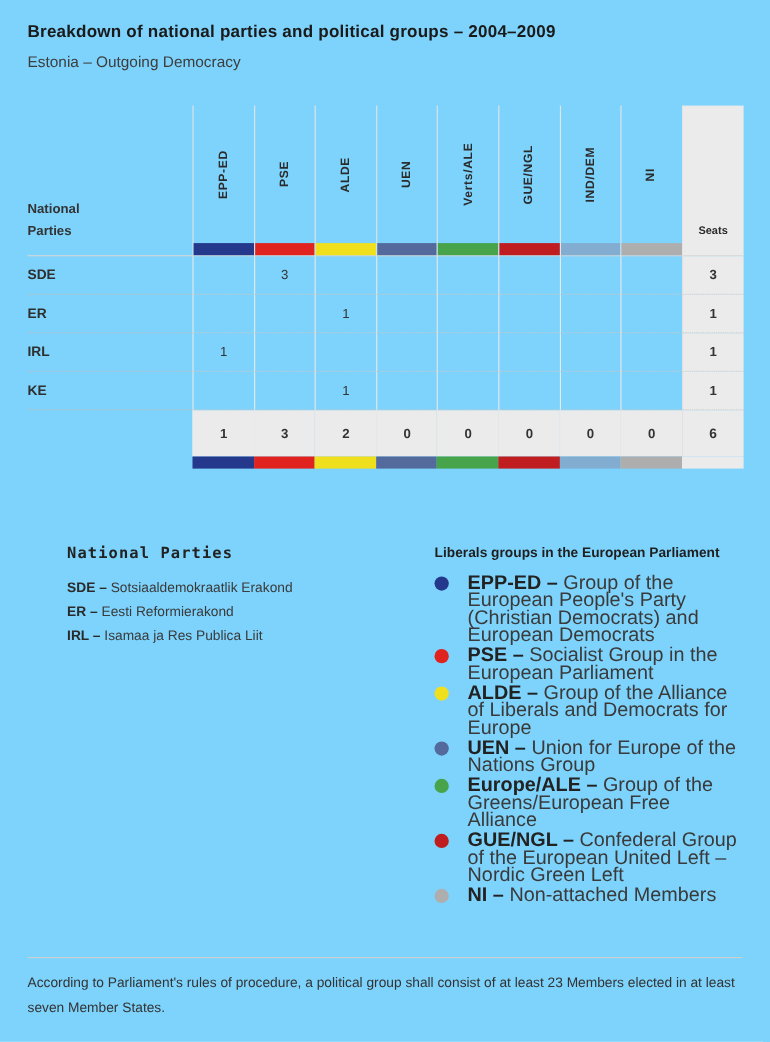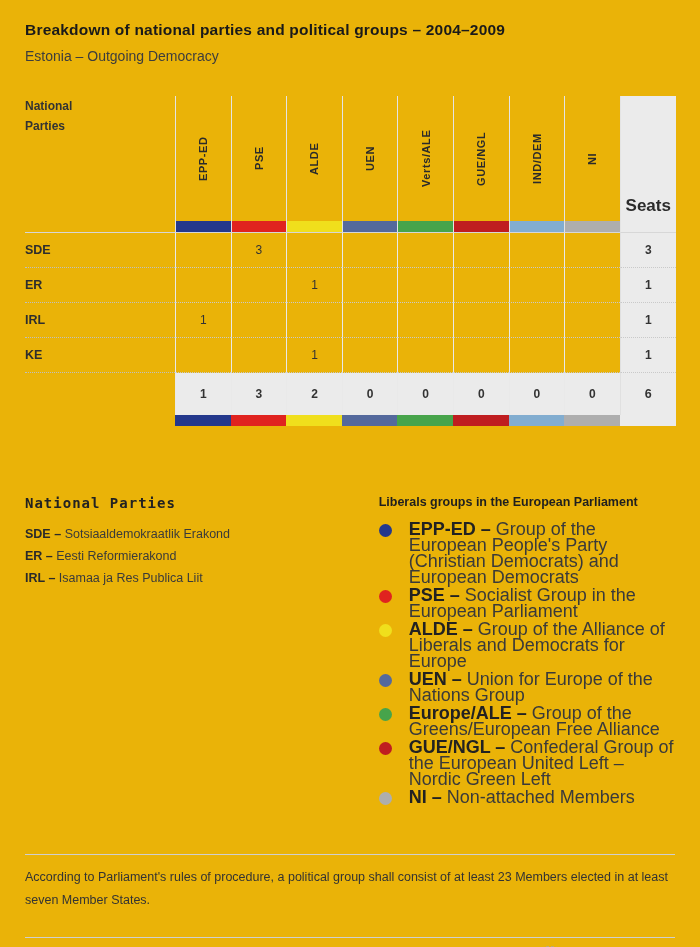--- a/index.html
+++ b/index.html
@@ -1,58 +1,58 @@
 <!DOCTYPE html>
 <html><head>
 <meta charset="utf-8">
 <style>
   * { margin:0; padding:0; box-sizing:border-box; }
   body { background:#fff; font-family:"Liberation Sans", sans-serif; color:#333; }
-  .page { width:700px; height:947px; background:#eab308; padding:0 25px; overflow:hidden; position:relative; }
+  .page { width:700px; height:947px; background:#7dd3fc; padding:0 25px; overflow:hidden; position:relative; }
 
   .title { padding-top:21px; font-size:15.5px; font-weight:bold; color:#1a1a1a; letter-spacing:.2px; }
   .subtitle { margin-top:9px; font-size:14px; color:#3d3d3d; }
 
   
   .tbl { margin-top:32px; display:grid;
          grid-template-columns:150px repeat(8, 55.6px) 56px;
          grid-template-rows:137px 35px 35px 35px 35px 42px 11px;
          width:651px; }
   .tbl > div { position:relative; }
 
-  .h-label { display:flex; flex-direction:column; padding-bottom:12px;
+  .h-label { display:flex; flex-direction:column; justify-content:flex-end; padding-bottom:12px;
              font-size:12px; font-weight:bold; color:#333; line-height:20px;
              border-bottom:1px solid #d7d7d7; }
   .h-group { border-left:1px solid #e4e4e4; display:flex; flex-direction:column; align-items:center;
              border-bottom:1px solid #d7d7d7; }
   .h-group .rot { flex:1; display:flex; align-items:center; justify-content:center;
                   writing-mode:vertical-rl; transform:rotate(180deg);
                   font-size:11px; font-weight:bold; letter-spacing:.6px; color:#2b2b2b; }
   .h-group .bar { width:100%; height:11px; }
   .h-seats { background:#ebebeb; border-left:1px solid #e4e4e4; display:flex; align-items:flex-end;
-             justify-content:center; padding-bottom:16px; font-size:17px; font-weight:bold;
+             justify-content:center; padding-bottom:16px; font-size:10px; font-weight:bold;
              color:#2b2b2b; border-bottom:1px solid #d7d7d7; }
 
   .r-label { display:flex; align-items:center; font-size:12.5px; font-weight:bold; color:#2e2e2e;
              border-bottom:1px dotted #bfbfbf; }
   .cell { display:flex; align-items:center; justify-content:center; font-size:12px; color:#333;
           border-left:1px solid #e9e9e9; border-bottom:1px dotted #c9c9c9; }
   .seats-cell { background:#ebebeb; font-weight:bold; border-left:1px solid #e0e0e0;
                 border-bottom:1px dotted #c9c9c9; display:flex; align-items:center; justify-content:center;
                 font-size:12px; }
   .t-label { border-bottom:none; }
   .t-cell { background:#ebebeb; font-weight:bold; border-bottom:none; }
   .t-seats { background:#ebebeb; border-bottom:none; font-size:12.5px; }
   .b-empty { }
   .b-bar { }
   .b-seats { background:#ebebeb; }
 
   
   .legends { margin-top:69px; display:flex; }
-  .leg-parties { width:358px; }
+  .leg-parties { width:358px;margin-left:36px; }
   .leg-parties h3 { font-family:"DejaVu Sans Mono", monospace; font-size:14px; font-weight:bold;
                     letter-spacing:1px; color:#222; }
   .leg-parties ul { list-style:none; margin-top:17px; }
   .leg-parties li { font-size:12.5px; color:#3a3a3a; margin-bottom:9px; line-height:13px; }
   .leg-parties b { color:#2a2a2a; }
   .leg-groups { width:300px; }
   .leg-groups h3 { font-size:12.5px; font-weight:bold; color:#1f1f1f; }
   .leg-groups ul { list-style:none; margin-top:12px; }
   .leg-groups li { display:grid; grid-template-columns:30px 1fr; margin-bottom:2px; }
   .dot { width:13px; height:13px; border-radius:50%; margin-top:3px; }

